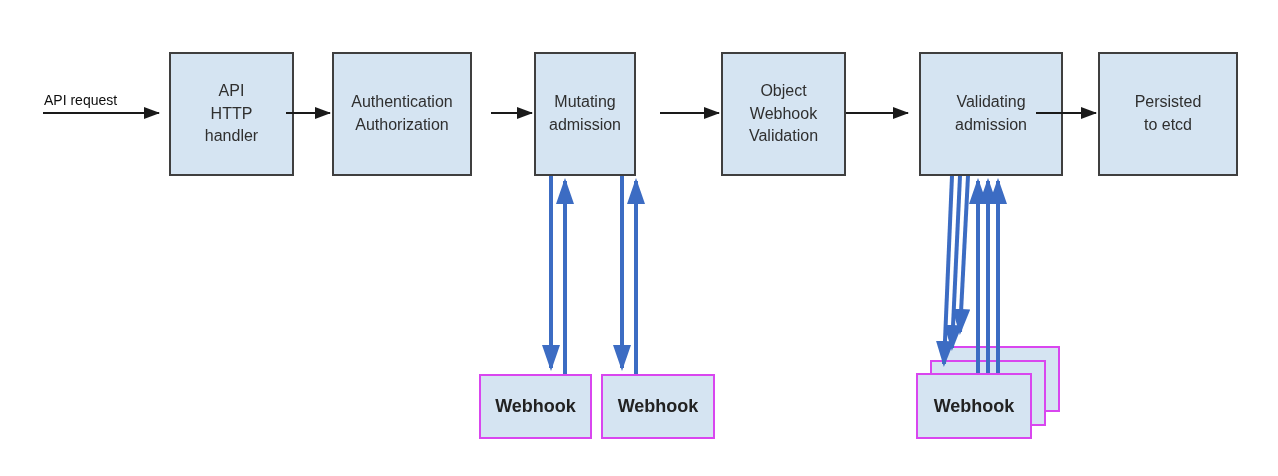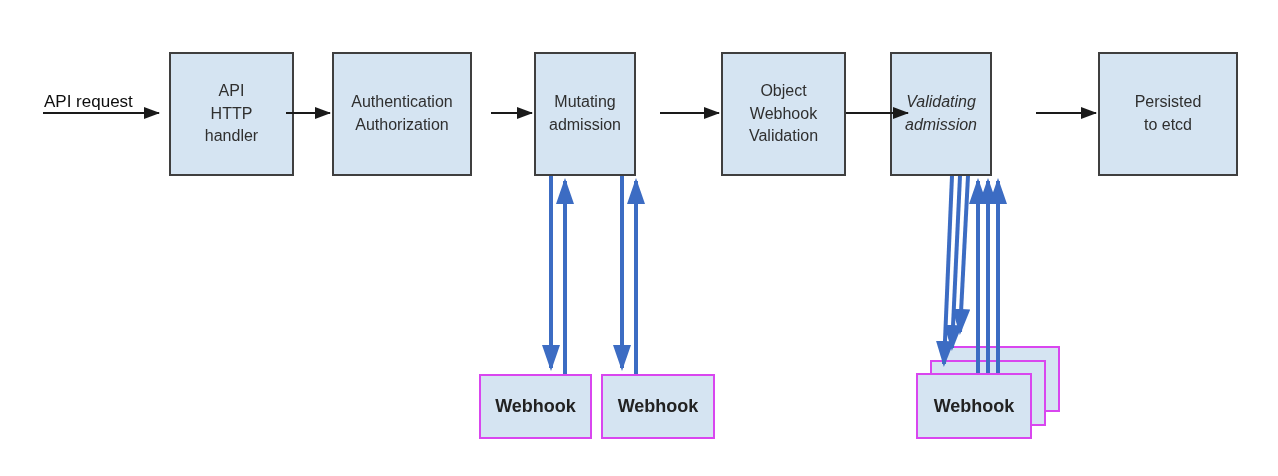--- a/index.html
+++ b/index.html
@@ -44,21 +44,21 @@
   .webhook-label {
     font-size: 18px;
     font-weight: 700;
     color: #222222;
     white-space: pre-line;
   }
   .api-request-label {
     position: absolute;
     left: 44px;
     top: 92px;
-    font-size: 17px;
+    font-size: 14px;
     color: #0d0d0d;
     white-space: pre-line;
   }
   .arrow-layer {
     position: absolute;
     left: 0; top: 0;
     width: 1278px;
     height: 476px;
     pointer-events: none;
   }
@@ -79,21 +79,21 @@
   </div>
   <div class="stage-box" style="left:534px; width:102px;">
     <span class="stage-label">Mutating
 admission</span>
   </div>
   <div class="stage-box" style="left:721px; width:125px;">
     <span class="stage-label">Object
 Webhook
 Validation</span>
   </div>
-  <div class="stage-box" style="left:890px; width:102px;font-style:italic;">
+  <div class="stage-box" style="left:919px; width:144px;">
     <span class="stage-label">Validating
 admission</span>
   </div>
   <div class="stage-box" style="left:1098px; width:140px;">
     <span class="stage-label">Persisted
 to etcd</span>
   </div>
 
   <div class="webhook-box" style="left:479px; top:374px; width:113px;">
     <span class="webhook-label">Webhook</span>

